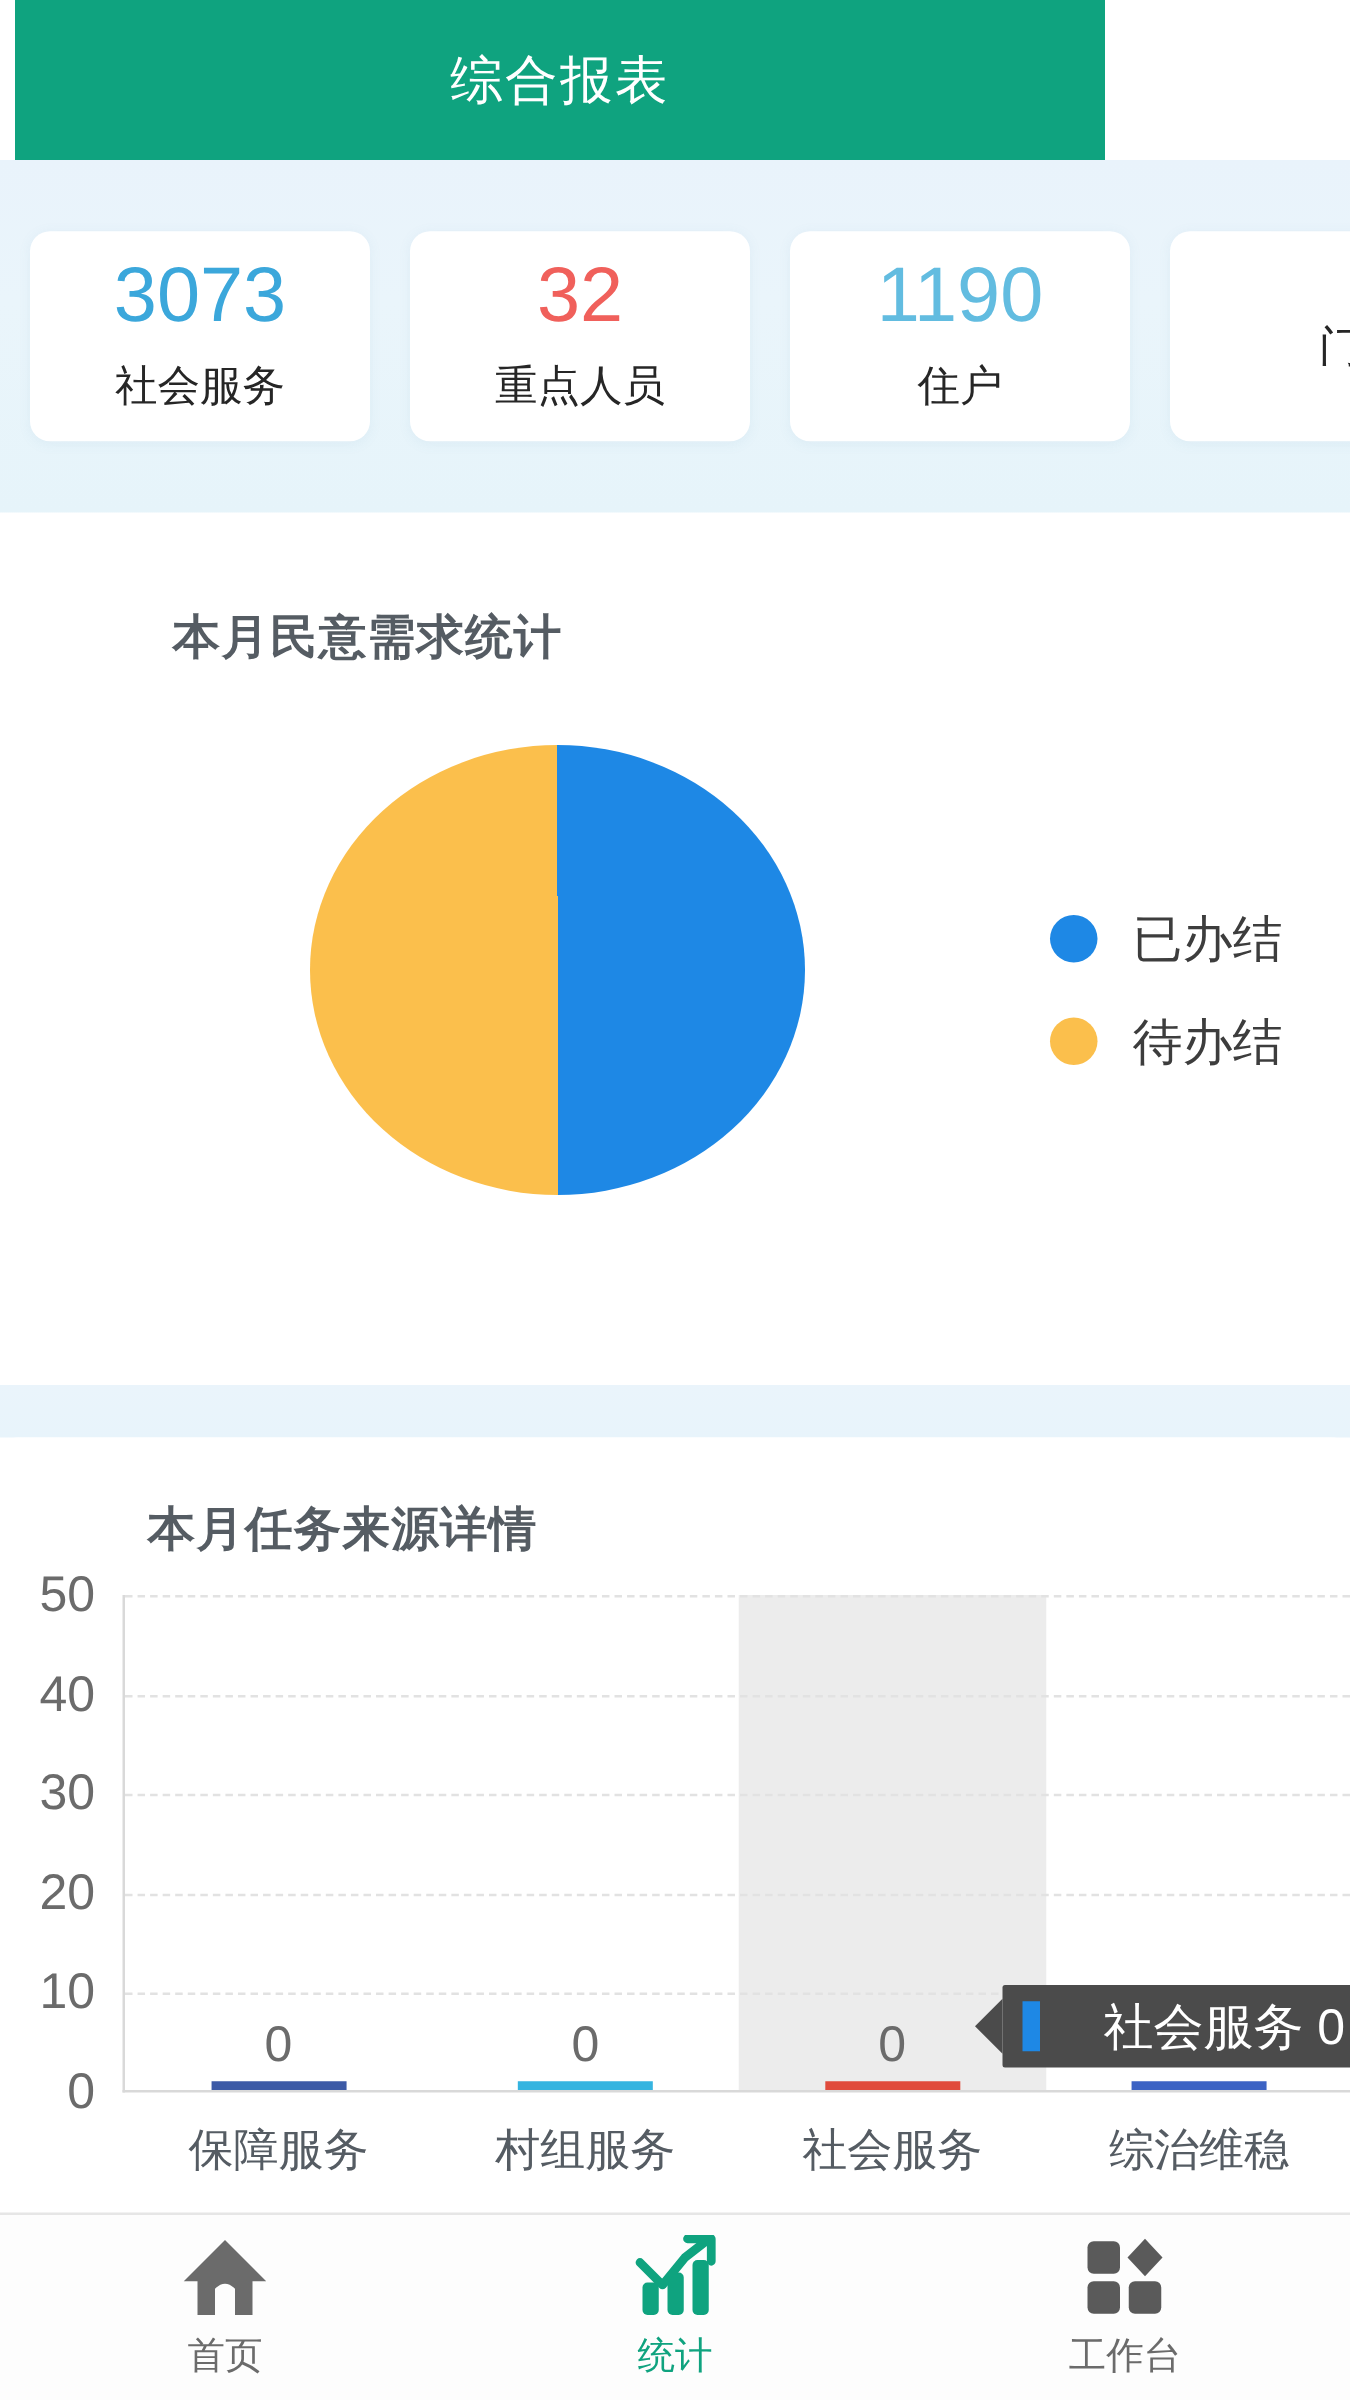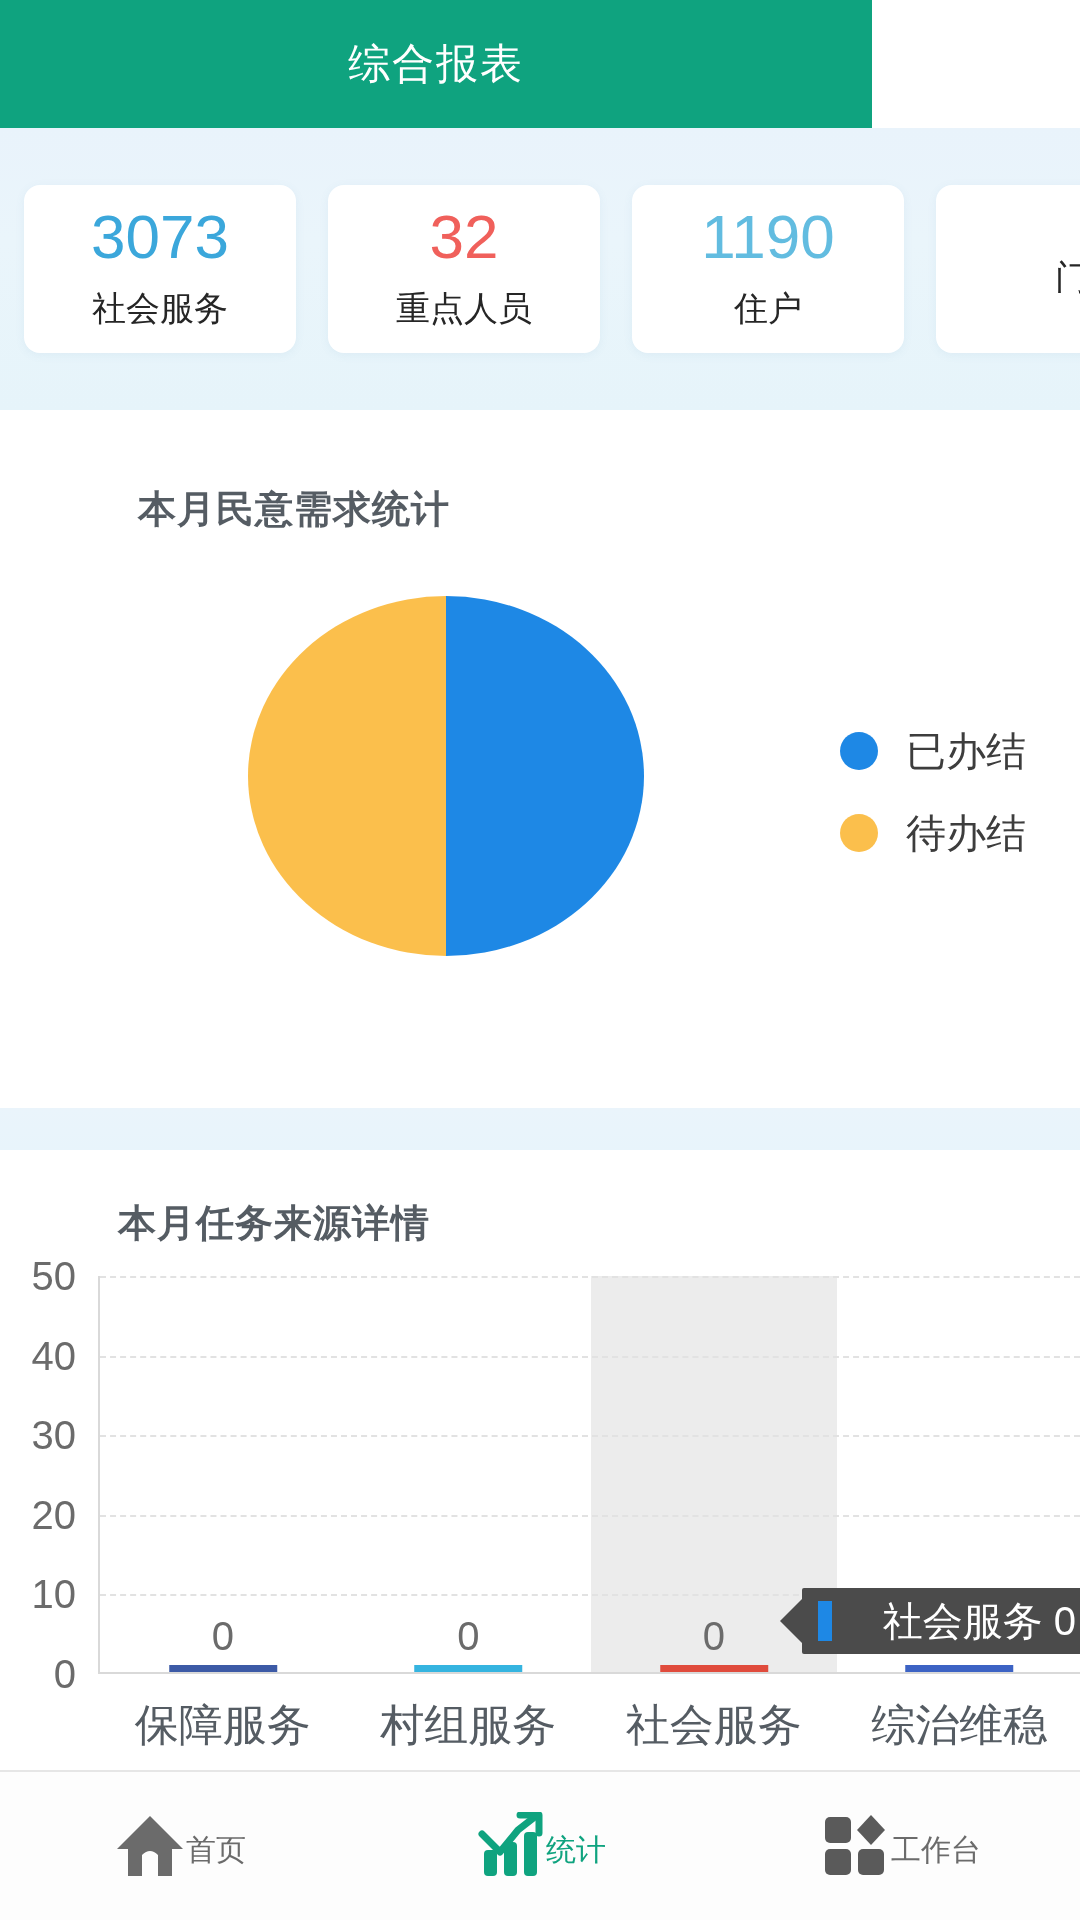--- a/index.html
+++ b/index.html
@@ -6,21 +6,21 @@
   * { box-sizing: border-box; margin: 0; padding: 0; }
   html, body {
     width: 1080px; height: 1920px;
     font-family: "Liberation Sans", "DejaVu Sans", sans-serif;
     background: #ffffff; overflow: hidden;
   }
   #app { position: relative; width: 1080px; height: 1920px; background:#fff; }
 
   
   .header {
-    position: absolute; left:0; top:0; width:872px; height:128px;
+    position: absolute; left:12px; top:0; width:872px; height:128px;
     background:#0FA37F;
     display:flex; align-items:center; justify-content:center;
   }
   .header-title { color:#ffffff; font-size:42px; letter-spacing:2px; font-weight:400; }
 
   
   .stats-strip {
     position:absolute; left:0; top:128px; width:1080px; height:282px;
     background: linear-gradient(180deg,#e9f3fb 0%, #eaf5fb 40%, #e6f4fa 100%);
     overflow:hidden;
@@ -98,21 +98,21 @@
   }
   .cat-value {
     font-size:40px; color:#6b6b6b; line-height:1;
     position:absolute; bottom:16px; left:50%; transform:translateX(-50%);
   }
   .cat-stub {
     position:absolute; bottom:0; left:50%; transform:translateX(-50%);
     width:108px; height:7px;
   }
   .xlabel {
-    position:absolute; top:420px; font-size:44px; color:#555c63;
+    position:absolute; top:420px; font-size:36px; color:#555c63;
     transform:translateX(-50%); white-space:nowrap;
   }
 
   
   .tooltip {
     position:absolute; background:#4b4b4b;
     height:66px; padding:0 20px 0 16px;
     display:flex; align-items:center; border-radius:2px;
     z-index:5;
   }
@@ -125,21 +125,21 @@
   .tooltip-text { margin-left:18px; color:#fff; font-size:40px; white-space:nowrap; }
 
   
   .bottomnav {
     position:absolute; left:0; bottom:0; width:1080px; height:150px;
     background:#fdfdfd; border-top:2px solid #e6e6e6;
     display:flex; align-items:center;
   }
   .nav-item {
     flex:1 1 0; height:150px;
-    display:flex; align-items:center; justify-content:center;
+    display:flex; flex-direction:column; align-items:center; justify-content:center;
   }
   .nav-icon { height:68px; display:flex; align-items:center; justify-content:center; }
   .nav-label { margin-top:8px; font-size:30px; color:#6b6b6b; }
   .nav-item.active .nav-label { color:#0FA37F; }
 </style>
 </head>
 <body>
 
 <div id="app">
 

